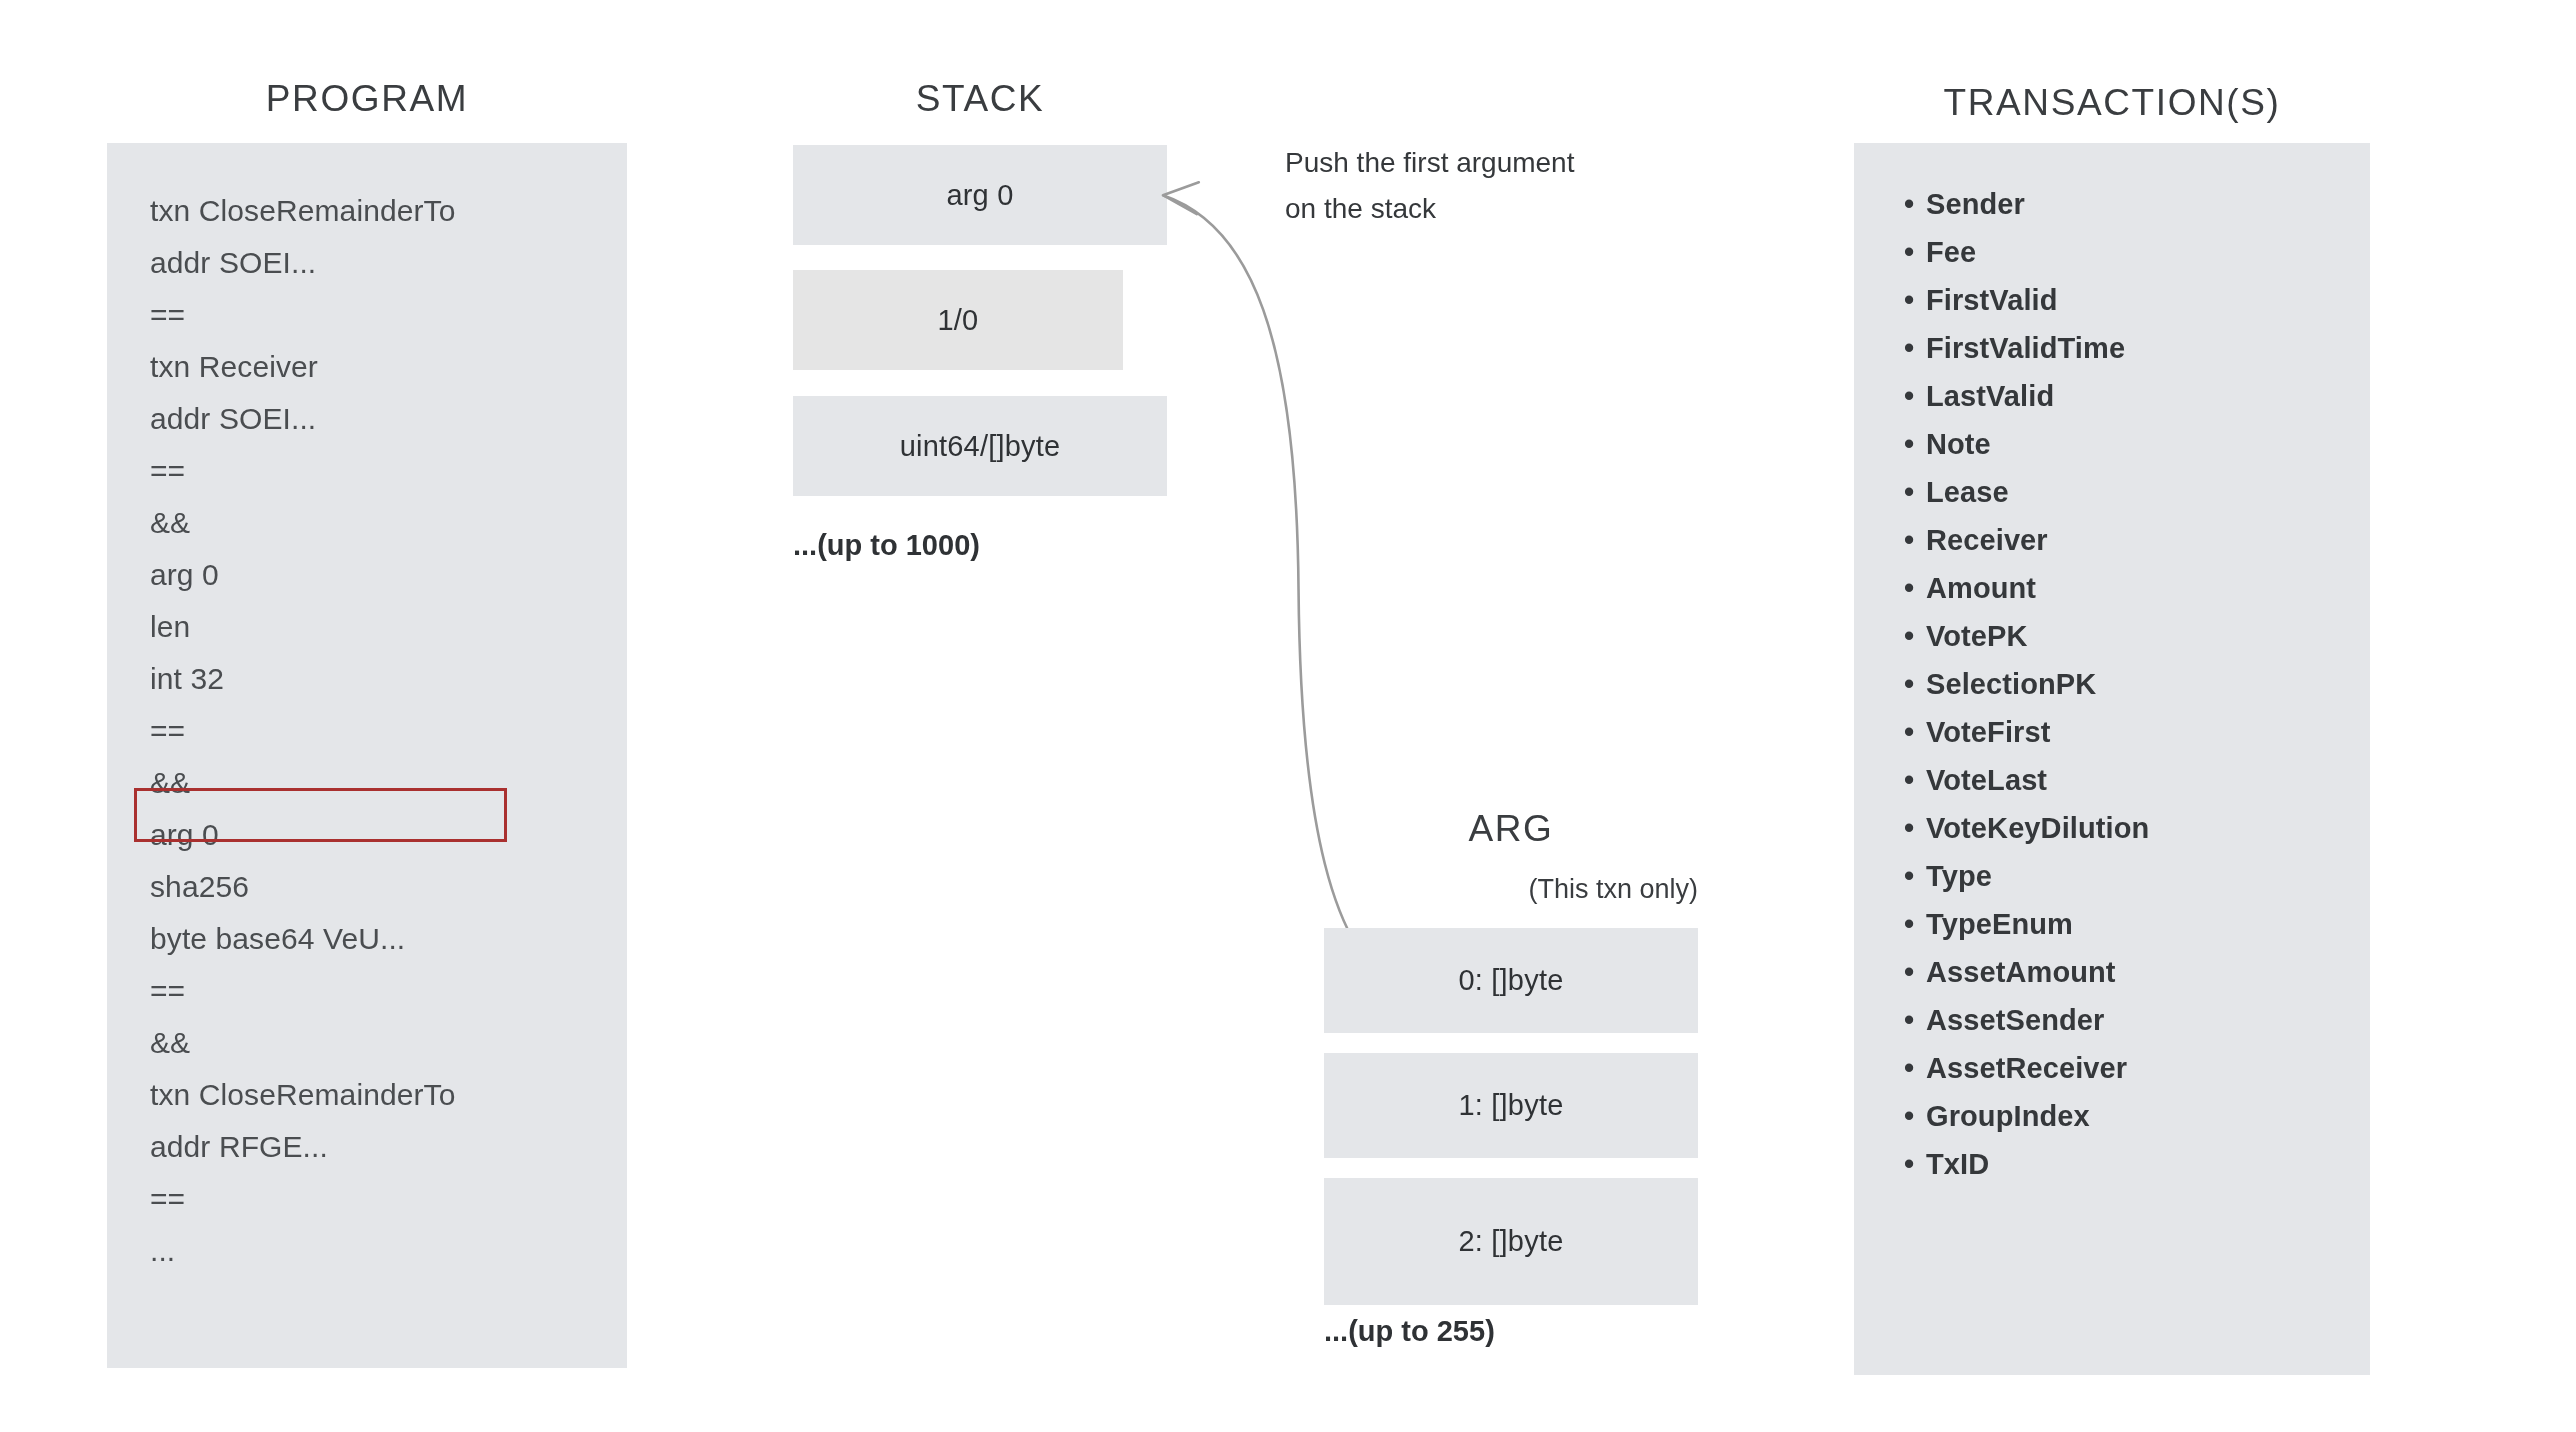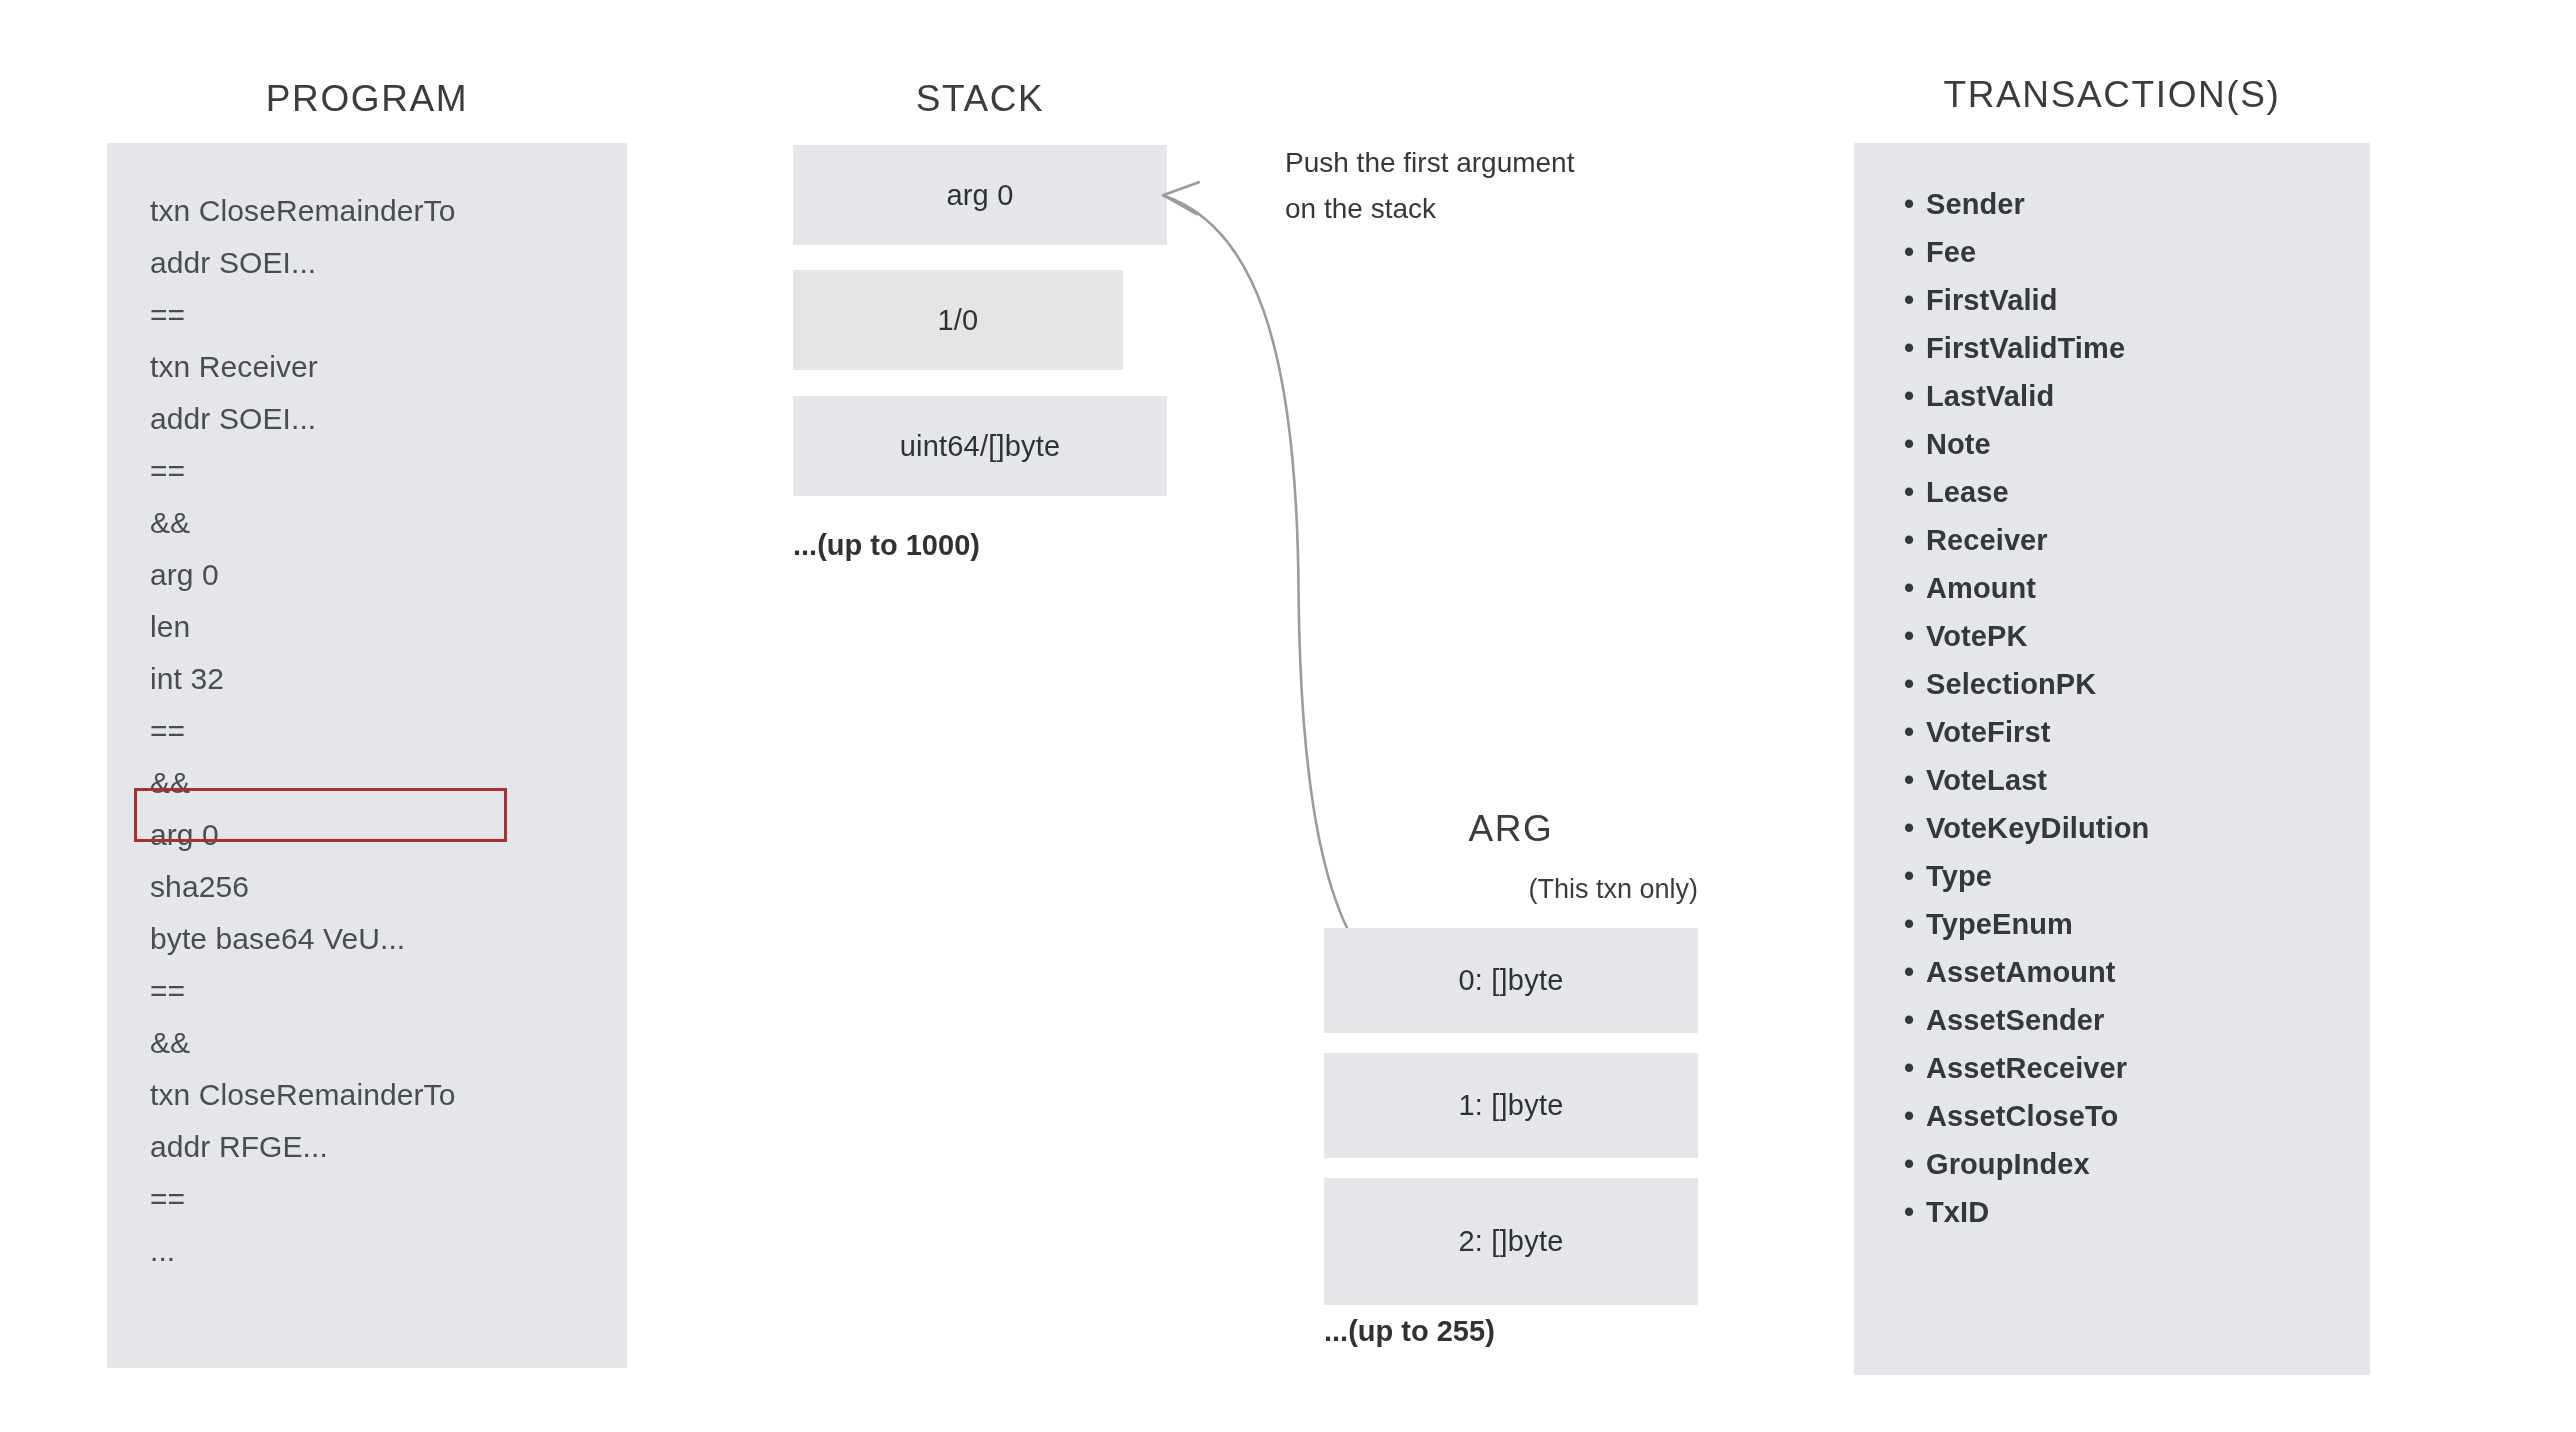--- a/index.html
+++ b/index.html
@@ -197,21 +197,21 @@
   <div class="col-title" style="left:1324px; top:808px; width:374px; font-size:37px;">ARG</div>
 
   <div class="sub-title" style="left:1324px; top:874px; width:374px;">(This txn only)</div>
 
   <div class="cell" style="left: 1324px; top: 928px; width: 374px; height: 105px; background: rgb(228, 230, 233);">0: []byte</div>
   <div class="cell" style="left: 1324px; top: 1053px; width: 374px; height: 105px; background: rgb(228, 230, 233);">1: []byte</div>
   <div class="cell" style="left: 1324px; top: 1178px; width: 374px; height: 127px; background: rgb(228, 230, 233);">2: []byte</div>
 
   <div class="ellipsis-note" style="left:1324px; top:1315px; width:374px;">...(up to 255)</div>
 
-  <div class="col-title" style="left:1854px; top:74px; width:516px;">TRANSACTION(S)</div>
+  <div class="col-title" style="left:1854px; top:82px; width:516px;">TRANSACTION(S)</div>
 
   <div class="panel" style="left: 1854px; top: 143px; width: 516px; height: 1232px; background: rgb(228, 230, 233);"></div>
 
   <div id="txn-list">
       <div class="txn-item"><span class="bullet">•</span><span>Sender</span></div>
       <div class="txn-item"><span class="bullet">•</span><span>Fee</span></div>
       <div class="txn-item"><span class="bullet">•</span><span>FirstValid</span></div>
       <div class="txn-item"><span class="bullet">•</span><span>FirstValidTime</span></div>
       <div class="txn-item"><span class="bullet">•</span><span>LastValid</span></div>
       <div class="txn-item"><span class="bullet">•</span><span>Note</span></div>
@@ -221,19 +221,18 @@
       <div class="txn-item"><span class="bullet">•</span><span>VotePK</span></div>
       <div class="txn-item"><span class="bullet">•</span><span>SelectionPK</span></div>
       <div class="txn-item"><span class="bullet">•</span><span>VoteFirst</span></div>
       <div class="txn-item"><span class="bullet">•</span><span>VoteLast</span></div>
       <div class="txn-item"><span class="bullet">•</span><span>VoteKeyDilution</span></div>
       <div class="txn-item"><span class="bullet">•</span><span>Type</span></div>
       <div class="txn-item"><span class="bullet">•</span><span>TypeEnum</span></div>
       <div class="txn-item"><span class="bullet">•</span><span>AssetAmount</span></div>
       <div class="txn-item"><span class="bullet">•</span><span>AssetSender</span></div>
       <div class="txn-item"><span class="bullet">•</span><span>AssetReceiver</span></div>
-      <div class="txn-item"><span class="bullet">•</span><span>AssetCloseTo</span></div>
       <div class="txn-item"><span class="bullet">•</span><span>GroupIndex</span></div>
       <div class="txn-item"><span class="bullet">•</span><span>TxID</span></div>
     </div>
 
 </div>
 
 
 </body></html>

